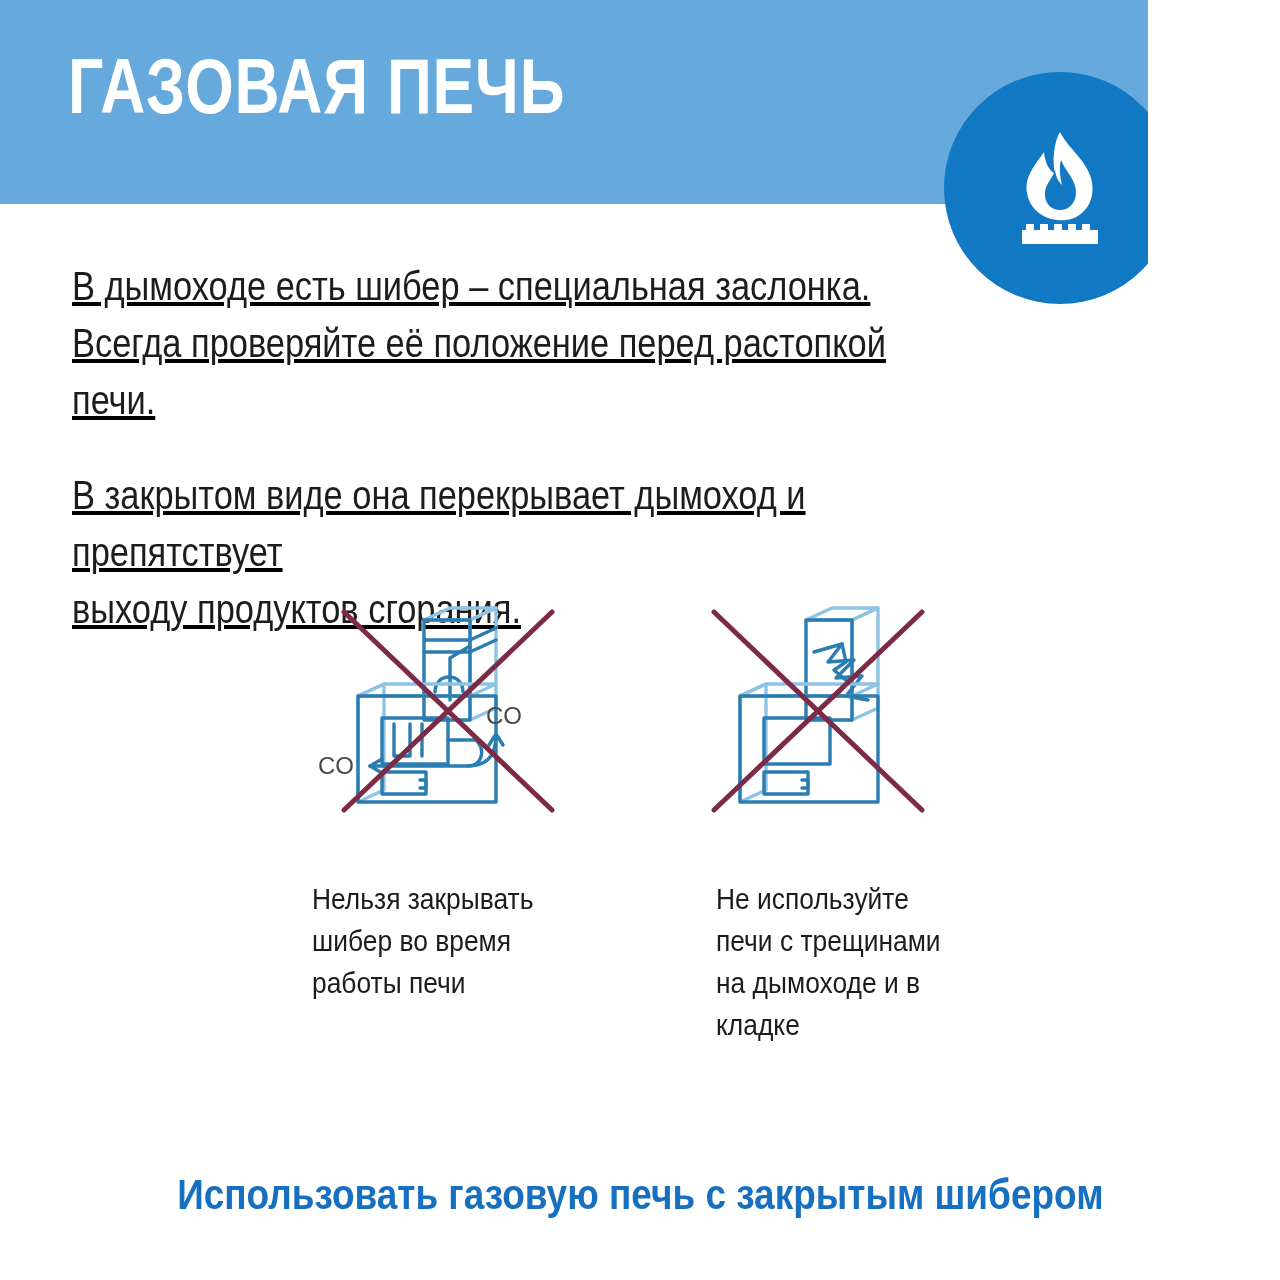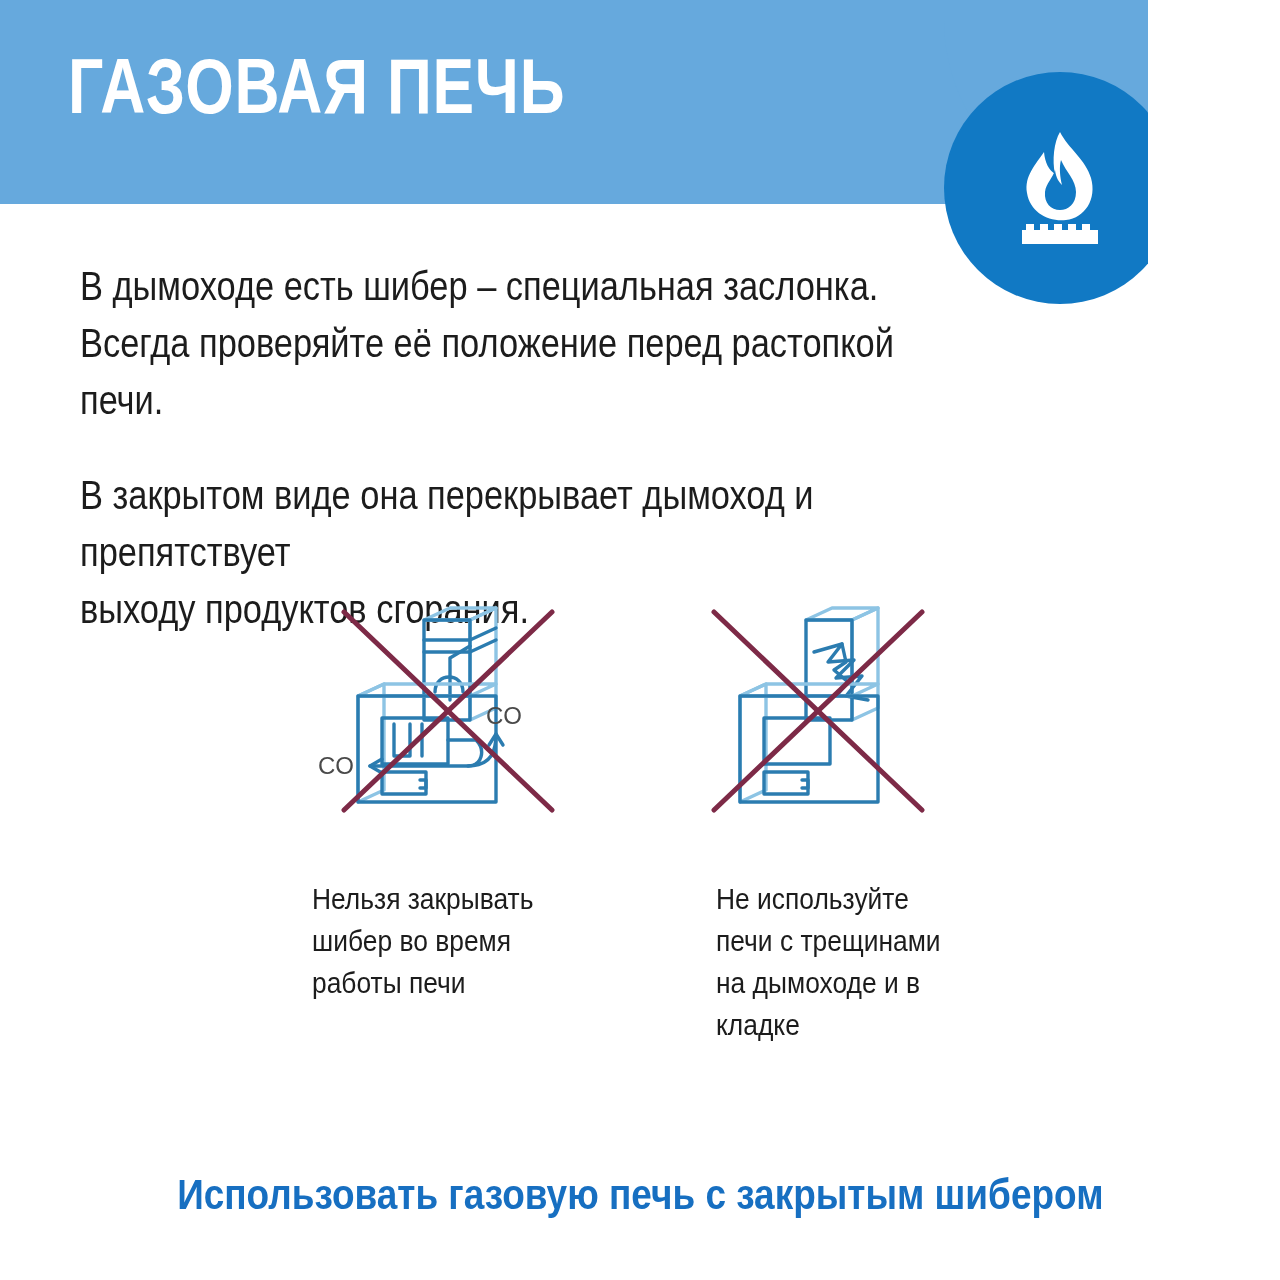--- a/index.html
+++ b/index.html
@@ -65,23 +65,24 @@
     background: #1179c4;
     display: flex;
     align-items: center;
     justify-content: center;
   }
   .badge svg { display: block; }
 
   
   .body-copy {
     position: absolute;
-    left: 80px;
+    left: 72px;
     top: 258px;
     width: 1000px;
+    text-decoration: underline;
   }
   .body-copy p {
     margin: 0 0 38px 0;
     color: #1c1c1c;
     font-family: "Liberation Sans Narrow", "Liberation Sans", sans-serif;
     font-weight: 400;
     font-size: 40px;
     line-height: 57px;
     transform: scaleX(0.86);
     transform-origin: left top;

